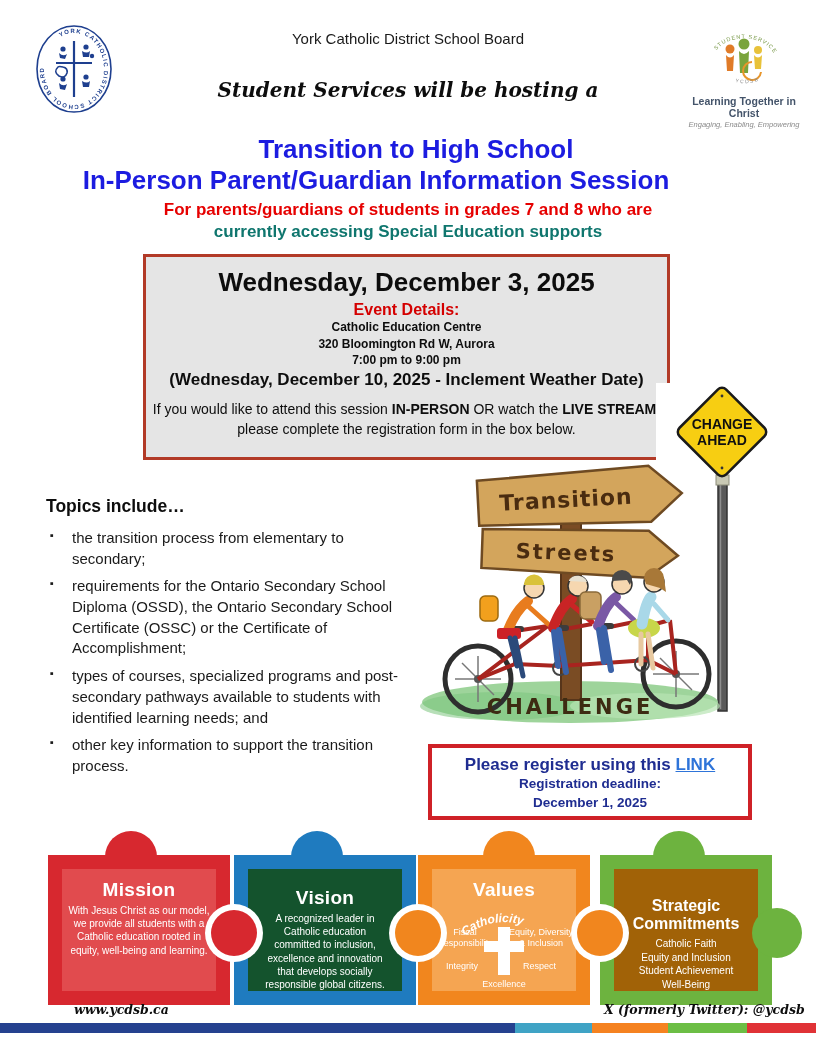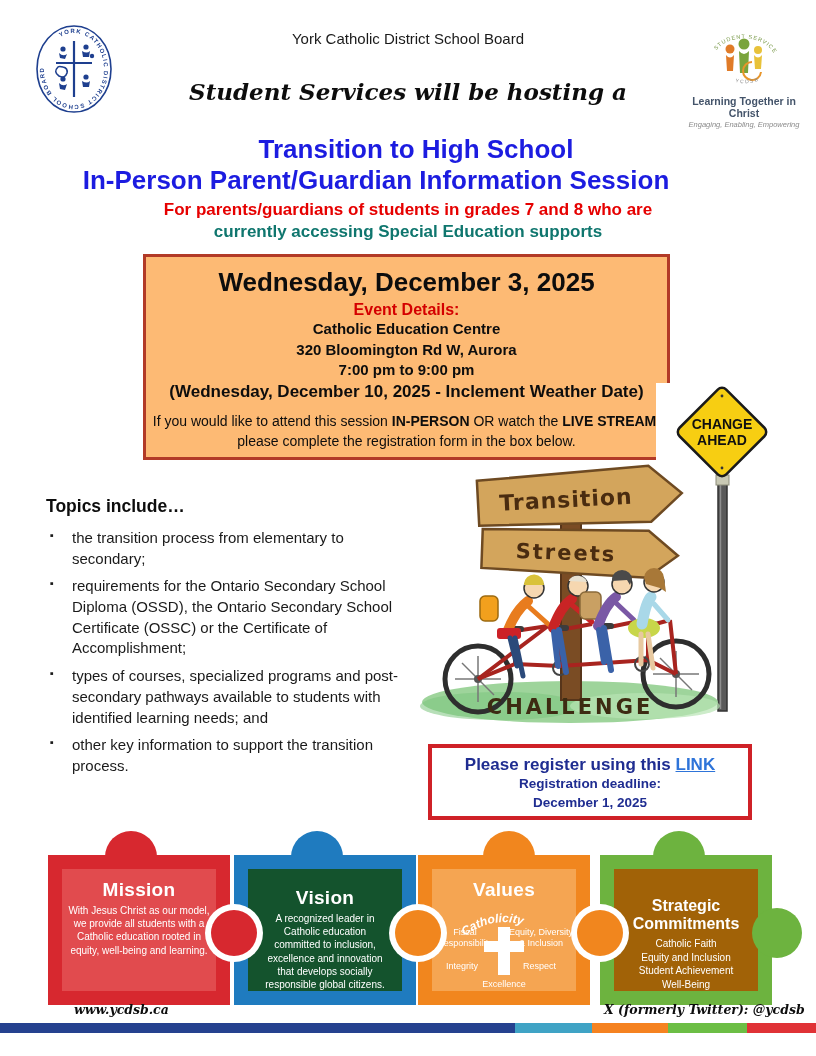--- a/index.html
+++ b/index.html
@@ -4,36 +4,36 @@
 <style>
   html,body{margin:0;padding:0;background:#fff;}
   .page{position:relative;width:816px;height:1056px;background:#fff;overflow:hidden;
         font-family:"Liberation Sans",sans-serif;color:#111;}
   .abs{position:absolute;}
   .ctr{text-align:center;}
 
   
   .board-name{left:0;top:30px;width:816px;font-size:15px;color:#1a1a1a;}
   .script-line{left:0;top:78px;width:816px;font-family:"DejaVu Serif",serif;
-               font-style:italic;font-weight:600;font-size:23px;color:#0d0d0d;}
+               font-style:italic;font-weight:600;font-size:20px;color:#0d0d0d;}
   .right-logo{left:678px;top:24px;width:132px;text-align:center;}
   .right-logo .tagline{font-size:10.5px;font-weight:600;color:#44546a;margin-top:1px;}
   .right-logo .motto{font-size:7.5px;font-style:italic;color:#8a8a8a;margin-top:1px;}
 
   
   .title-blue1{left:0;top:134px;width:816px;font-size:26px;font-weight:bold;color:#1c1ce0;padding-left:8px;}
   .title-blue2{left:0;top:165px;width:752px;font-size:26px;font-weight:bold;color:#1c1ce0;}
   .aud1{left:0;top:200px;width:816px;font-size:17px;font-weight:bold;color:#e60000;}
   .aud2{left:0;top:222px;width:816px;font-size:17px;font-weight:bold;color:#0f766e;}
 
   
-  .event-box{left:143px;top:254px;width:521px;height:200px;border:3px solid #b23a27;background:#fdba74;}
+  .event-box{left:143px;top:254px;width:521px;height:200px;border:3px solid #b23a27;background:#e5e5e5;}
   .event-date{margin-top:10px;font-size:26px;font-weight:bold;color:#0d0d0d;}
   .event-label{margin-top:3px;font-size:16px;font-weight:bold;color:#d40000;}
-  .event-line{font-size:15px;font-weight:bold;line-height:1.38;color:#0d0d0d;}
+  .event-line{font-size:12px;font-weight:bold;line-height:1.38;color:#0d0d0d;}
   .event-weather{font-size:17px;font-weight:bold;margin-top:1px;color:#0d0d0d;}
   .event-note{margin-top:9px;font-size:14px;line-height:1.45;color:#0d0d0d;}
 
   
   .topics-head{left:46px;top:496px;font-size:17.5px;font-weight:bold;color:#0d0d0d;}
   .topics-list{left:48px;top:528px;width:372px;}
   .topic-item{position:relative;padding-left:24px;margin-bottom:7px;font-size:15px;
               line-height:1.38;color:#1a1a1a;width:340px;}
   .topic-item::before{content:"▪";position:absolute;left:2px;top:0;font-size:11px;color:#1a1a1a;}
 

